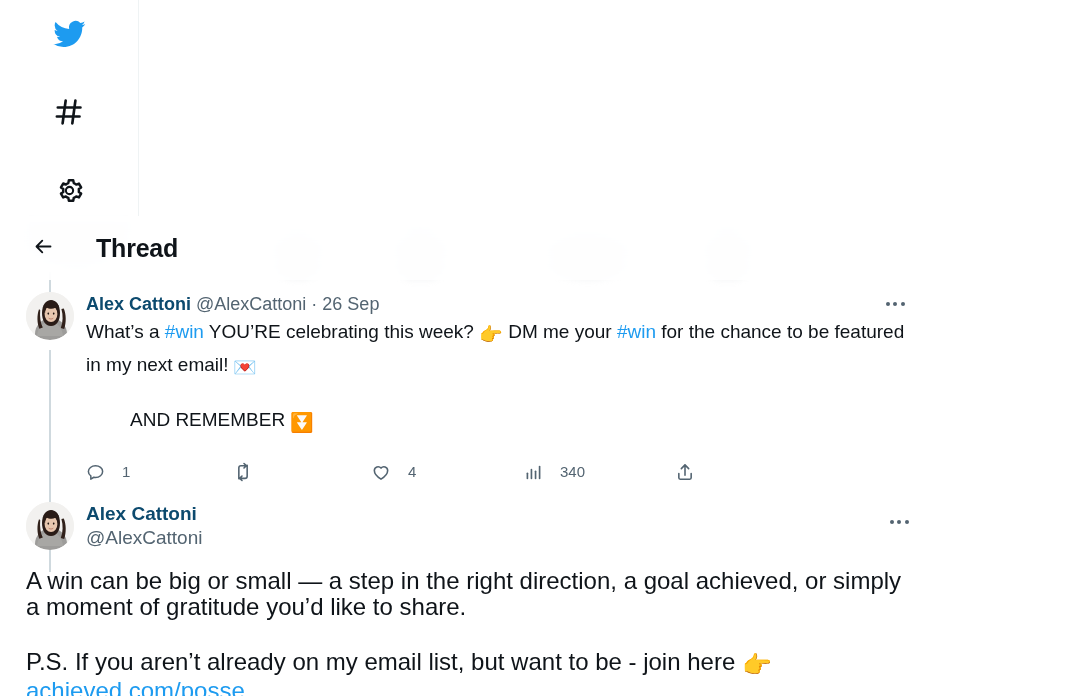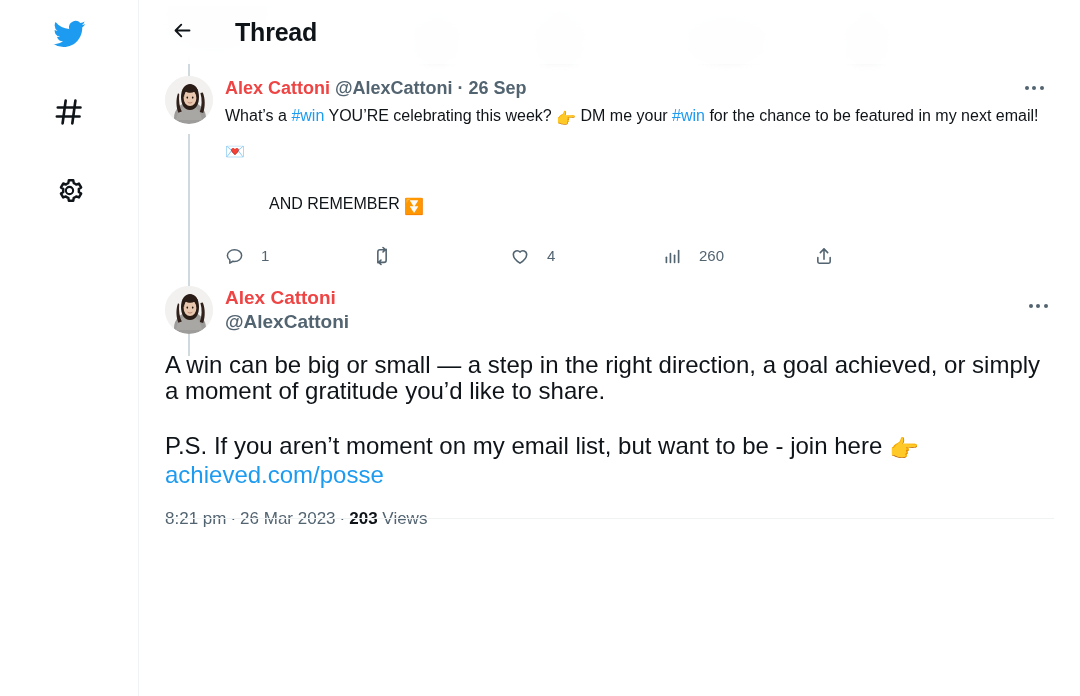--- a/index.html
+++ b/index.html
@@ -11,20 +11,21 @@
     font-family: "Liberation Sans", sans-serif;
     color: #0f1419;
     overflow: hidden;
   }
 
   .app {
     display: flex;
     width: 936px;
     height: 696px;
     position: relative;
+    flex-direction: column;
   }
 
   
   .rail {
     width: 139px;
     flex: 0 0 139px;
     border-right: 1px solid #eff3f4;
     background: #ffffff;
     padding-top: 8px;
     display: flex;
@@ -142,38 +143,38 @@
   .tweet-body { flex: 1 1 auto; min-width: 0; padding-right: 4px; }
 
   .name-row {
     display: flex;
     align-items: baseline;
     gap: 5px;
     position: relative;
     font-size: 18px;
     line-height: 24px;
   }
-  .disp-name { font-weight: bold; color: #ef4444; cursor: pointer; }
-  .handle, .dot-sep, .date { color: #536471; font-weight: bold; }
+  .disp-name { font-weight: bold; color: #0c4a6e; cursor: pointer; }
+  .handle, .dot-sep, .date { color: #536471; font-weight: normal; }
   .date { cursor: pointer; }
 
   .more-btn {
     position: absolute;
     right: 0; top: -4px;
     width: 32px; height: 32px;
     border-radius: 50%;
     display: flex; align-items: center; justify-content: center;
     cursor: pointer;
     color: #536471;
   }
   .more-dots { display:flex; gap:3.5px; }
   .more-dots i { width:4px; height:4px; border-radius:50%; background: currentColor; display:block; }
 
   .tweet-text {
-    font-size: 16px;
+    font-size: 19px;
     line-height: 30px;
     color: #0f1419;
     word-wrap: break-word;
     margin-top: 1px;
   }
   .tweet-text p + p { margin-top: 22px; margin-left: 44px; }
   .link { color: #1d9bf0; text-decoration: none; cursor: pointer; }
   .emj { display:inline-block; vertical-align:-3px; }
 
   
@@ -394,21 +395,21 @@
               <span class="ico">
                 <svg width="19" height="19" viewBox="0 0 24 24" aria-hidden="true">
                   <g fill="none" stroke="currentColor" stroke-width="2.1" stroke-linecap="round">
                     <path d="M4.3 19.5V13"></path>
                       <path d="M9.4 19.5V8.4"></path>
                     <path d="M14.6 19.5v-9"></path>
                       <path d="M19.7 19.5V4.5"></path>
                   </g>
                 </svg>
               </span>
-              <span class="cnt">260</span>
+              <span class="cnt">340</span>
             </div>
 
             <div class="action a-share" aria-label="Share">
               <span class="ico">
                 <svg width="20" height="20" viewBox="0 0 24 24" aria-hidden="true">
                   <path fill="none" stroke="currentColor" stroke-width="1.9" stroke-linecap="round" stroke-linejoin="round" d="M12 3.4v12.4M12 3.4 7.6 7.9M12 3.4l4.4 4.5M4.6 13.9v5.1c0 .9.7 1.6 1.6 1.6h11.6c.9 0 1.6-.7 1.6-1.6v-5.1"></path>
                 </svg>
               </span>
             </div>
 
@@ -452,21 +453,21 @@
               <i></i>
                 <i></i>
                 <i></i>
             </span>
           </div>
         </div>
 
         <div class="detail-text">
           <p>A win can be big or small — a step in the right direction, a goal achieved, or simply a moment of gratitude you’d like to share.</p>
           <p>
-            <span>P.S. If you aren’t moment on my email list, but want to be - join here </span><span class="emj">👉</span><br>
+            <span>P.S. If you aren’t already on my email list, but want to be - join here </span><span class="emj">👉</span><br>
             <a class="link">achieved.com/posse</a>
           </p>
         </div>
 
         <div class="meta">
           <span>8:21 pm</span><span class="mdot">·</span><span>26 Mar 2023</span><span class="mdot">·</span><span class="views-num">203</span> <span>Views</span>
         </div>
 
         <div class="divider"></div>
       </article>

